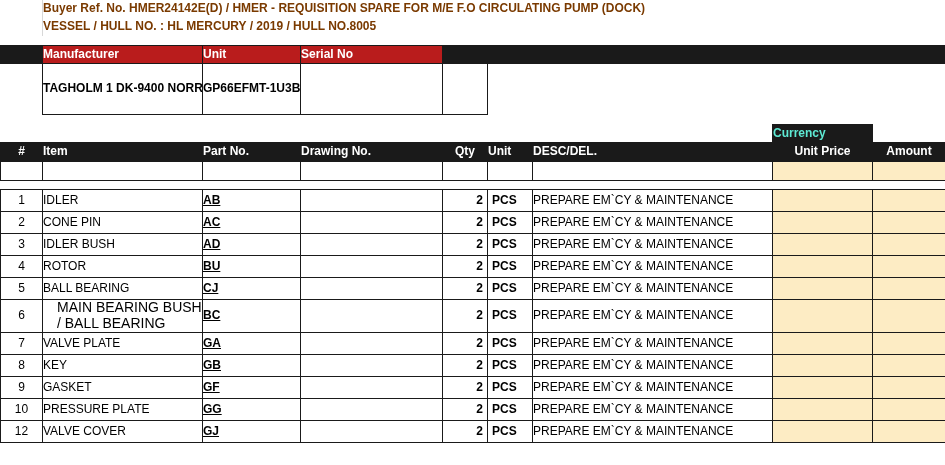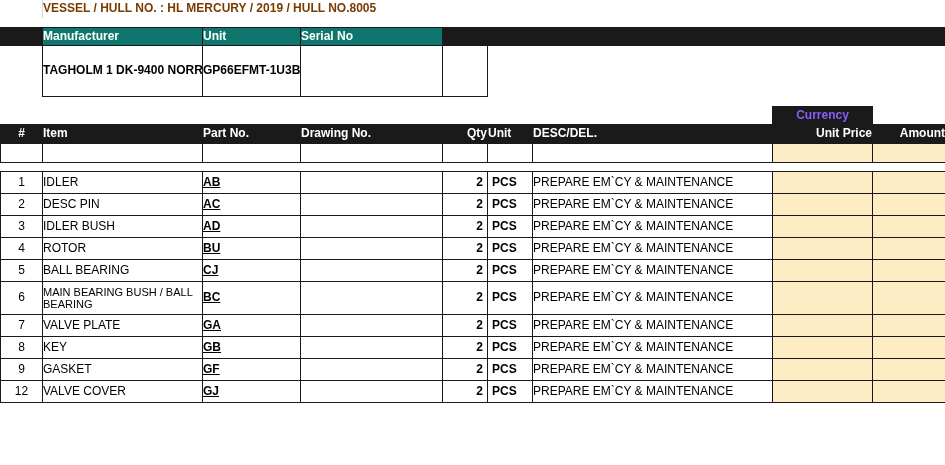--- a/index.html
+++ b/index.html
@@ -52,21 +52,21 @@
   .info-label {
     color: #7a3a00;
     font-weight: bold;
     font-size: 12px;
     padding-left: 6px;
   }
   .spacer-row td { height: 9px; }
 
   
   .mfg-head td {
-    background: #0f766e;
+    background: #b91c1c;
     color: #ffffff;
     font-weight: bold;
     height: 17px;
     border: 1px solid #1a1a1a;
     padding-left: 5px;
   }
   .mfg-head td.blank { background: #1a1a1a; }
 
   .mfg-body td {
     border: 1px solid #1a1a1a;
@@ -82,37 +82,36 @@
   }
 
   .gap-row td { height: 9px; border: none; }
 
   
   .currency-row td {
     height: 17px;
   }
   .currency-cell {
     background: #1a1a1a;
-    color: #8b5cf6;
-    font-weight: bold;
-    text-align: center;
+    color: #5eead4;
+    font-weight: bold;
     border: 1px solid #1a1a1a;
   }
 
   
   .colhead td {
     background: #1a1a1a;
     color: #ffffff;
     font-weight: bold;
     height: 18px;
     border: 1px solid #1a1a1a;
     padding: 0 5px;
   }
   .colhead td.num { text-align: center; padding: 0; }
-  .colhead td.right { text-align: right; }
+  .colhead td.right { text-align: center; }
 
   
   .bandrow td {
     height: 18px;
     border: 1px solid #1a1a1a;
   }
   .bandrow td.tint { background: #fdecc4; }
 
   .thin-gap td { height: 8px; border: none; }
 
@@ -130,21 +129,21 @@
     text-align: right;
     font-weight: bold;
     padding-right: 4px;
   }
   .itemrow td.unit {
     font-weight: bold;
     padding-left: 4px;
   }
   .itemrow td.part { font-weight: bold; text-decoration: underline; }
   .itemrow td.tint { background: #fdecc4; }
-  .itemrow td.tall { white-space: normal; line-height: 1.12; font-size: 11px; }
+  .itemrow td.tall { white-space: normal; line-height: 1.12; font-size: 14px; padding-left: 14px; }
   .itemrow.two-line td { height: 32px; }
 </style>
 </head>
 <body>
 
 <div id="sheet">
   <table class="grid">
     <colgroup>
       <col class="c-rownum">
         <col class="c-item">
@@ -153,20 +152,24 @@
       <col class="c-qty">
         <col class="c-unit">
         <col class="c-desc">
         <col class="c-price">
         <col class="c-amount">
     </colgroup>
     <tbody>
 
       <tr class="inforow">
         <td></td>
+        <td class="info-label" colspan="8">Buyer Ref. No. HMER24142E(D) / HMER - REQUISITION SPARE FOR M/E F.O CIRCULATING PUMP (DOCK)</td>
+      </tr>
+      <tr class="inforow">
+        <td></td>
         <td class="info-label" colspan="8">VESSEL / HULL NO. : HL MERCURY / 2019 / HULL NO.8005</td>
       </tr>
       <tr class="spacer-row">
         <td colspan="9"></td>
       </tr>
 
       <tr class="mfg-head">
         <td class="blank"></td>
         <td>Manufacturer</td>
         <td>Unit</td>
@@ -254,21 +257,21 @@
           <td class="part">AB</td>
           <td></td>
           <td class="qty">2</td>
           <td class="unit">PCS</td>
           <td>PREPARE EM`CY &amp; MAINTENANCE</td>
           <td class="tint"></td>
           <td class="tint"></td>
         </tr>
         <tr class="itemrow">
           <td class="num">2</td>
-          <td>DESC PIN</td>
+          <td>CONE PIN</td>
           <td class="part">AC</td>
           <td></td>
           <td class="qty">2</td>
           <td class="unit">PCS</td>
           <td>PREPARE EM`CY &amp; MAINTENANCE</td>
           <td class="tint"></td>
           <td class="tint"></td>
         </tr>
         <tr class="itemrow">
           <td class="num">3</td>
@@ -341,20 +344,31 @@
           <td>GASKET</td>
           <td class="part">GF</td>
           <td></td>
           <td class="qty">2</td>
           <td class="unit">PCS</td>
           <td>PREPARE EM`CY &amp; MAINTENANCE</td>
           <td class="tint"></td>
           <td class="tint"></td>
         </tr>
         <tr class="itemrow">
+          <td class="num">10</td>
+          <td>PRESSURE PLATE</td>
+          <td class="part">GG</td>
+          <td></td>
+          <td class="qty">2</td>
+          <td class="unit">PCS</td>
+          <td>PREPARE EM`CY &amp; MAINTENANCE</td>
+          <td class="tint"></td>
+          <td class="tint"></td>
+        </tr>
+        <tr class="itemrow">
           <td class="num">12</td>
           <td>VALVE COVER</td>
           <td class="part">GJ</td>
           <td></td>
           <td class="qty">2</td>
           <td class="unit">PCS</td>
           <td>PREPARE EM`CY &amp; MAINTENANCE</td>
           <td class="tint"></td>
           <td class="tint"></td>
         </tr>

